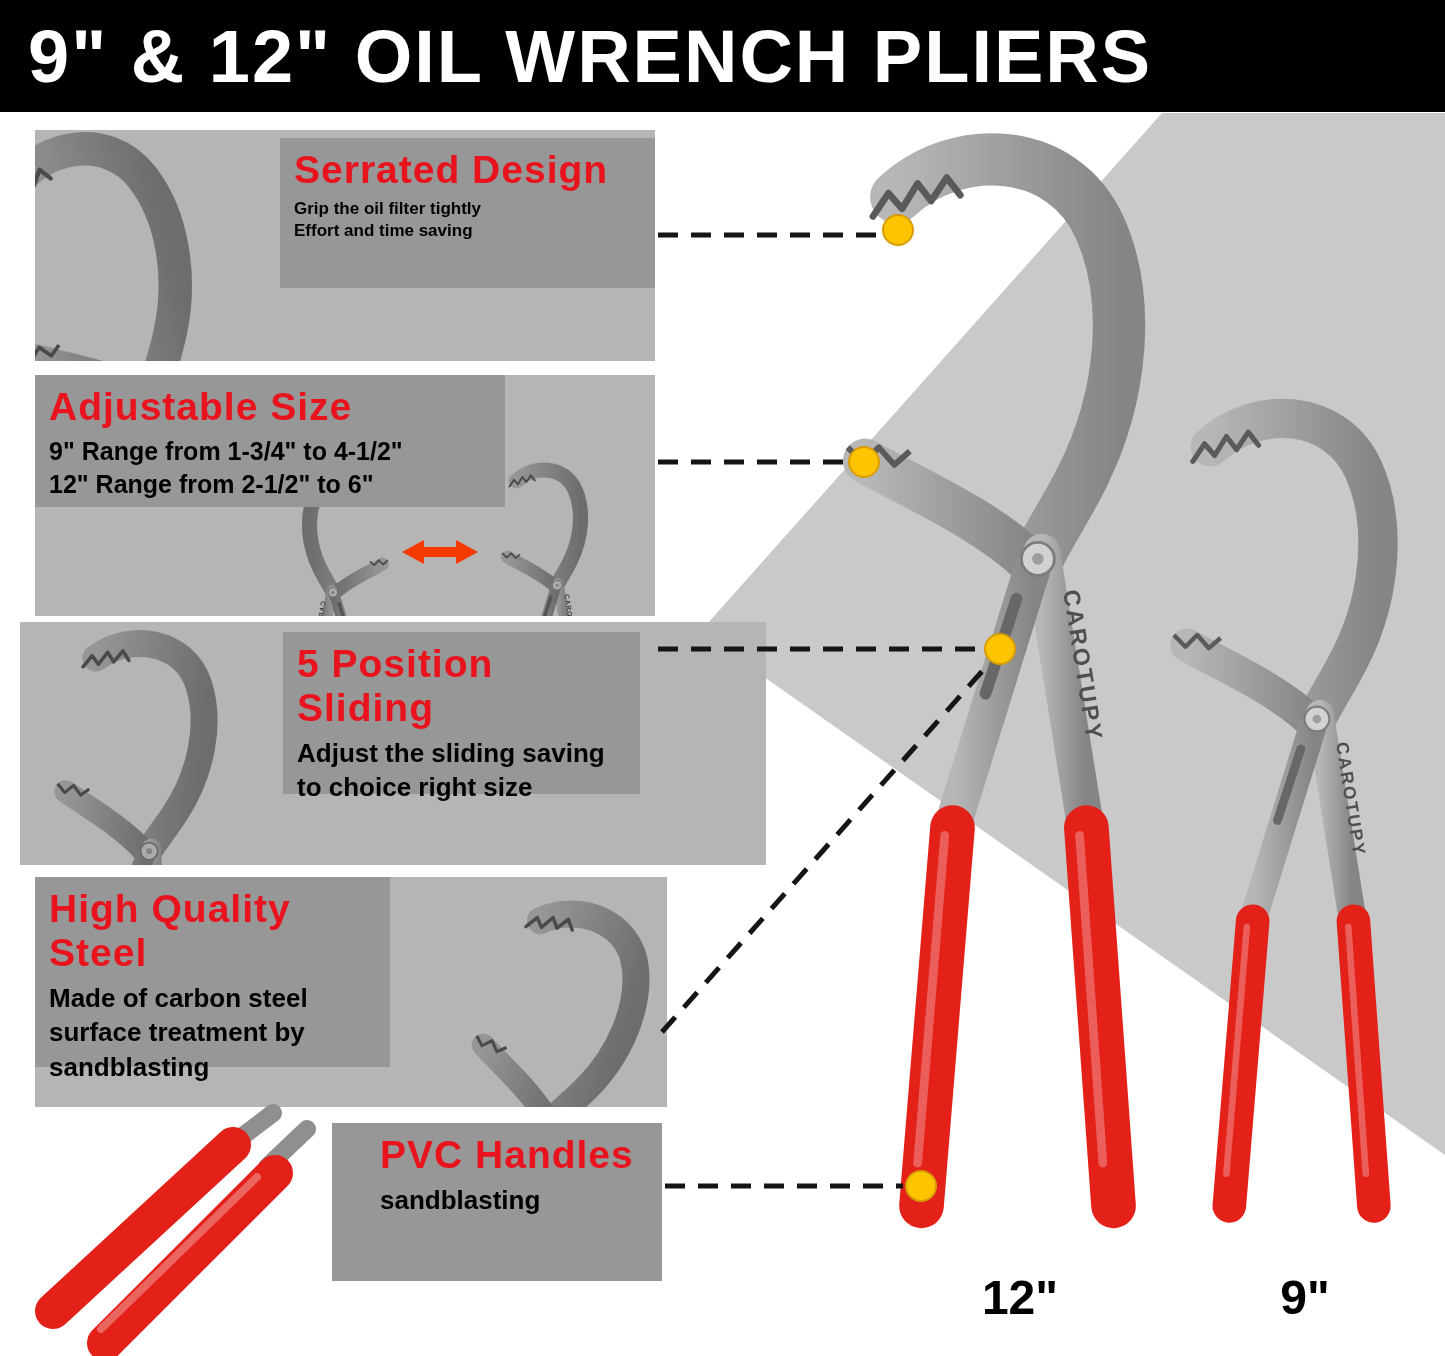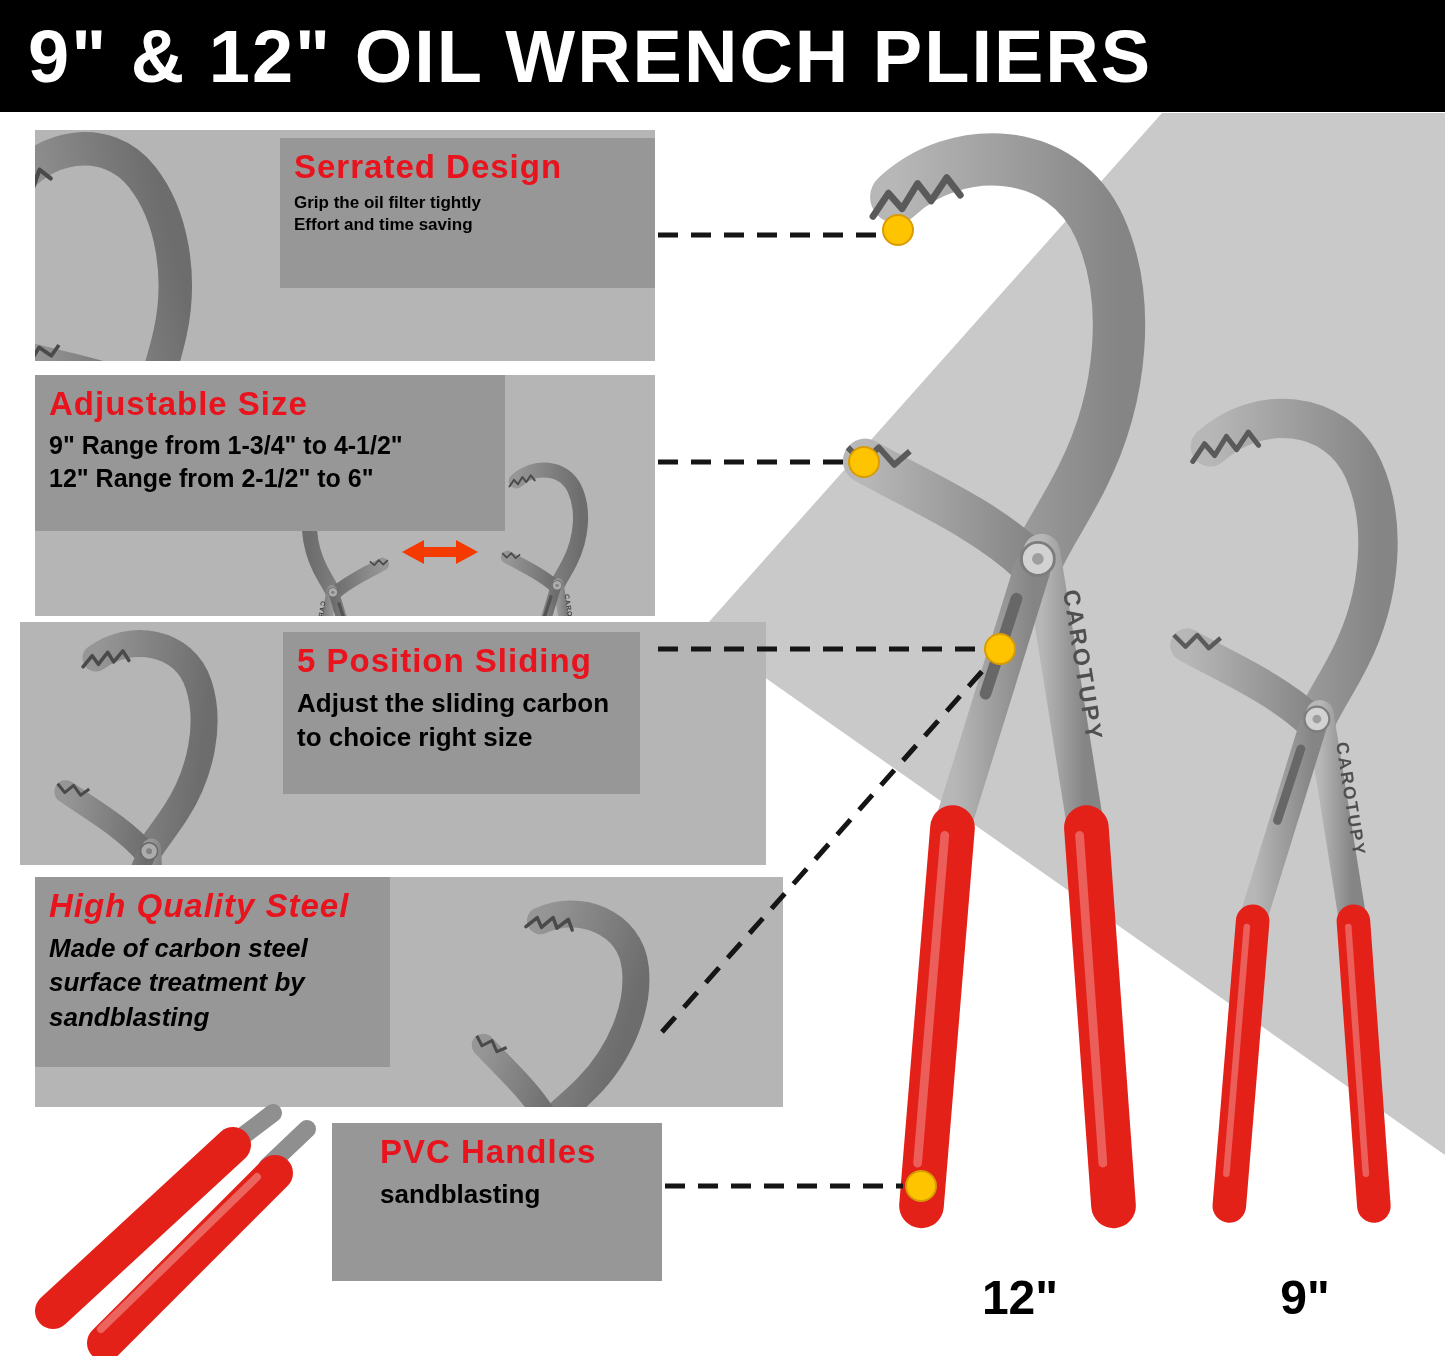--- a/index.html
+++ b/index.html
@@ -18,21 +18,21 @@
     position:absolute;left:0;top:0;width:1445px;height:112px;background:#000;z-index:4;
     display:flex;align-items:center;
   }
   .header-title{
     color:#fff;font-size:74px;font-weight:bold;letter-spacing:2px;padding-left:28px;
     white-space:nowrap;
   }
 
   .photo-box{position:absolute;background:#b5b5b5;overflow:hidden;}
   .text-box{position:absolute;background:#979797;padding:10px 14px;box-sizing:border-box;}
-  .callout-title{font-size:33px;font-weight:bold;color:#e8131d;letter-spacing:1px;margin:0 0 6px 0;}
+  .callout-title{font-size:39px;font-weight:bold;color:#e8131d;letter-spacing:1px;margin:0 0 6px 0;}
   .callout-line{font-size:17px;font-weight:bold;color:#000;line-height:1.32;}
   .t2 .callout-line{font-size:25px;}
   .t3 .callout-line, .t4 .callout-line, .t5 .callout-line{font-size:26px;}
 
   .mini{position:absolute;filter:brightness(0.82);}
   .size-label{
     position:absolute;top:1270px;text-align:center;font-size:48px;font-weight:bold;color:#000;
   }
 </style>
 </head>
@@ -104,39 +104,39 @@
         <use href="#plier" transform="scale(0.28)"></use>
       </svg>
       <svg class="mini" style="left:465px;top:88px;" width="90" height="322">
         <use href="#plier" transform="scale(0.28)"></use>
       </svg>
       <svg style="position:absolute;left:365px;top:162px;" width="80" height="30">
         <polygon points="2,15 24,3 24,27" fill="#f53a00"></polygon>
         <polygon points="78,15 56,3 56,27" fill="#f53a00"></polygon>
         <rect x="22" y="10" width="36" height="10" fill="#f53a00"></rect>
       </svg>
-      <div class="text-box t2" style="left:0px;top:0px;width:470px;height:156px;">
+      <div class="text-box t2" style="left:0px;top:0px;width:470px;height:132px;">
         <div class="callout-title">Adjustable Size</div>
         <div class="callout-line">9" Range from 1-3/4" to 4-1/2"</div>
         <div class="callout-line">12" Range from 2-1/2" to 6"</div>
       </div>
     </div>
 
     <div class="photo-box" style="left:20px;top:622px;width:746px;height:243px;">
       <svg class="mini" style="left:20px;top:8px;transform:rotate(6deg);" width="160" height="575">
         <use href="#plier" transform="scale(0.5)"></use>
       </svg>
       <div class="text-box t3" style="left:263px;top:10px;width:357px;height:162px;">
         <div class="callout-title">5 Position Sliding</div>
-        <div class="callout-line">Adjust the sliding carbon</div>
+        <div class="callout-line">Adjust the sliding saving</div>
         <div class="callout-line">to choice right size</div>
       </div>
     </div>
 
-    <div class="photo-box" style="left:35px;top:877px;width:748px;height:230px;font-style:italic;">
+    <div class="photo-box" style="left:35px;top:877px;width:632px;height:230px;">
       <svg class="mini" style="left:395px;top:15px;transform:rotate(18deg);" width="160" height="575">
         <use href="#plier" transform="scale(0.5)"></use>
       </svg>
       <div class="text-box t4" style="left:0px;top:0px;width:355px;height:190px;">
         <div class="callout-title">High Quality Steel</div>
         <div class="callout-line">Made of carbon steel</div>
         <div class="callout-line">surface treatment by</div>
         <div class="callout-line">sandblasting</div>
       </div>
     </div>

